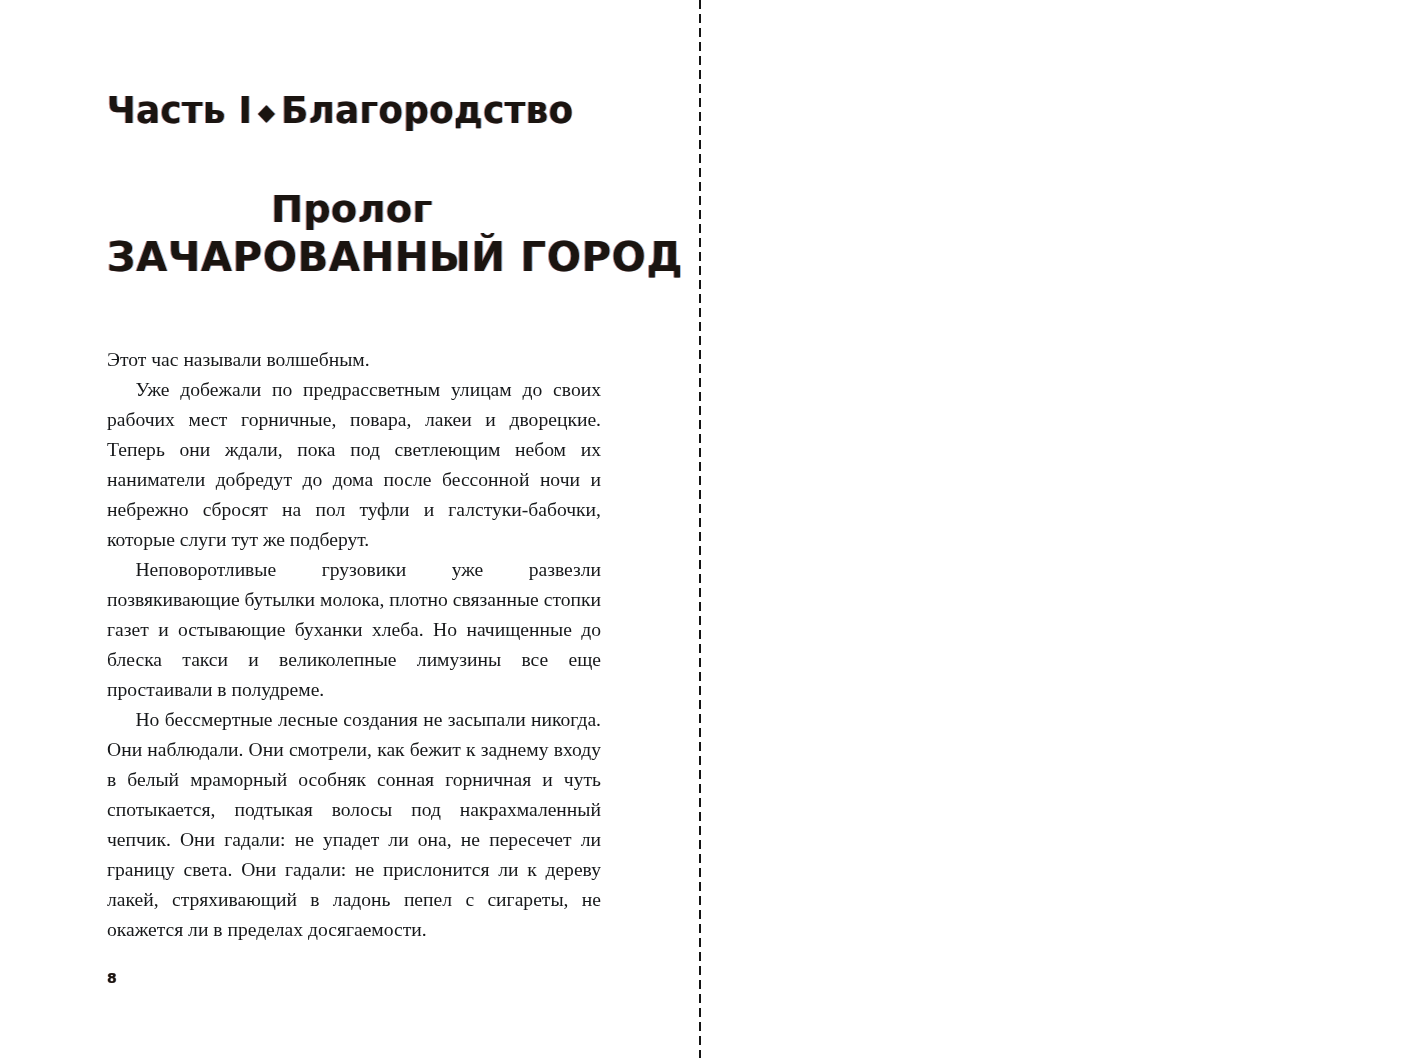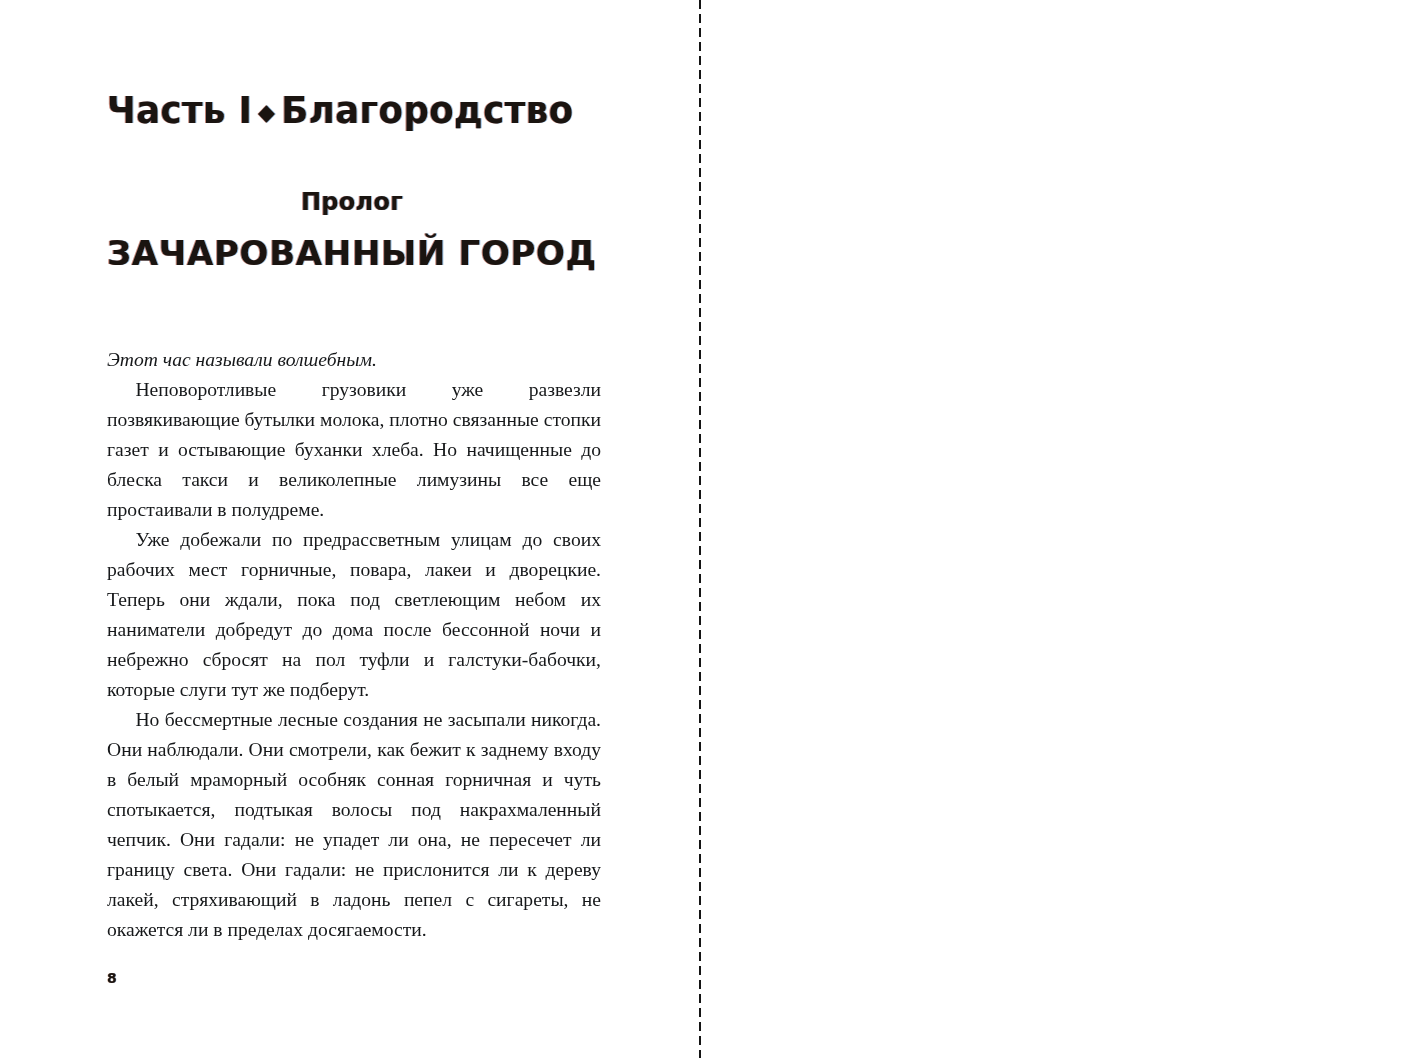--- a/index.html
+++ b/index.html
@@ -75,49 +75,48 @@
     vertical-align: 0.12em;
     padding: 0 6px;
   }
 
   .prolog-label {
     position: absolute;
     left: 107px;
     top: 190px;
     width: 490px;
     text-align: center;
-    font-size: 24px;
+    font-size: 38px;
   }
 
   .chapter-title {
     position: absolute;
     left: 107px;
     top: 236px;
     width: 490px;
-    font-size: 34px;
+    font-size: 40px;
     letter-spacing: 0.02em;
   }
 
   
   .body-col {
     position: absolute;
     font-size: 19.6px;
     line-height: 30px;
     text-align: justify;
     text-justify: inter-word;
     hyphens: manual;
     color: #16181a;
   }
   .body-col p {
     margin: 0;
     text-indent: 1.45em;
   }
   .body-col p.no-indent {
     text-indent: 0;
-    font-style: italic;
   }
   .body-col p.last-line-left {
     text-align-last: left;
   }
 
   .left-body {
     left: 107px;
     top: 345px;
     width: 494px;
   }
@@ -146,22 +145,22 @@
     <div class="display part-heading">
       <span>Часть I</span><span class="bullet">◆</span><span>Благородство</span>
     </div>
 
     <div class="display prolog-label">Пролог</div>
 
     <div class="display chapter-title">ЗАЧАРОВАННЫЙ ГОРОД</div>
 
     <div class="body-col left-body">
       <p class="no-indent last-line-left">Этот час называли волшебным.</p>
+      <p class="last-line-left">Уже добежали по предрассветным улицам до своих рабочих мест горничные, повара, лакеи и дворецкие. Теперь они ждали, пока под светлеющим небом их наниматели добредут до дома после бессонной ночи и небрежно сбросят на пол туфли и галстуки-бабочки, которые слуги тут же подберут.</p>
       <p class="last-line-left">Неповоротливые грузовики уже развезли позвякивающие бутылки молока, плотно связанные стопки газет и остывающие буханки хлеба. Но начищенные до блеска такси и великолепные лимузины все еще простаивали в полудреме.</p>
-      <p class="last-line-left">Уже добежали по предрассветным улицам до своих рабочих мест горничные, повара, лакеи и дворецкие. Теперь они ждали, пока под светлеющим небом их наниматели добредут до дома после бессонной ночи и небрежно сбросят на пол туфли и галстуки-бабочки, которые слуги тут же подберут.</p>
       <p class="last-line-left">Но бессмертные лесные создания не засыпали никогда. Они наблюдали. Они смотрели, как бежит к заднему входу в белый мраморный особняк сонная горничная и чуть спотыкается, подтыкая волосы под накрахмаленный чепчик. Они гадали: не упадет ли она, не пересечет ли границу света. Они гадали: не прислонится ли к дереву лакей, стряхивающий в ладонь пепел с сигареты, не окажется ли в пределах досягаемости.</p>
     </div>
 
     <div class="folio">8</div>
   </div>
 
   <div class="gutter"></div>
 
   <div class="page page-right">
     

